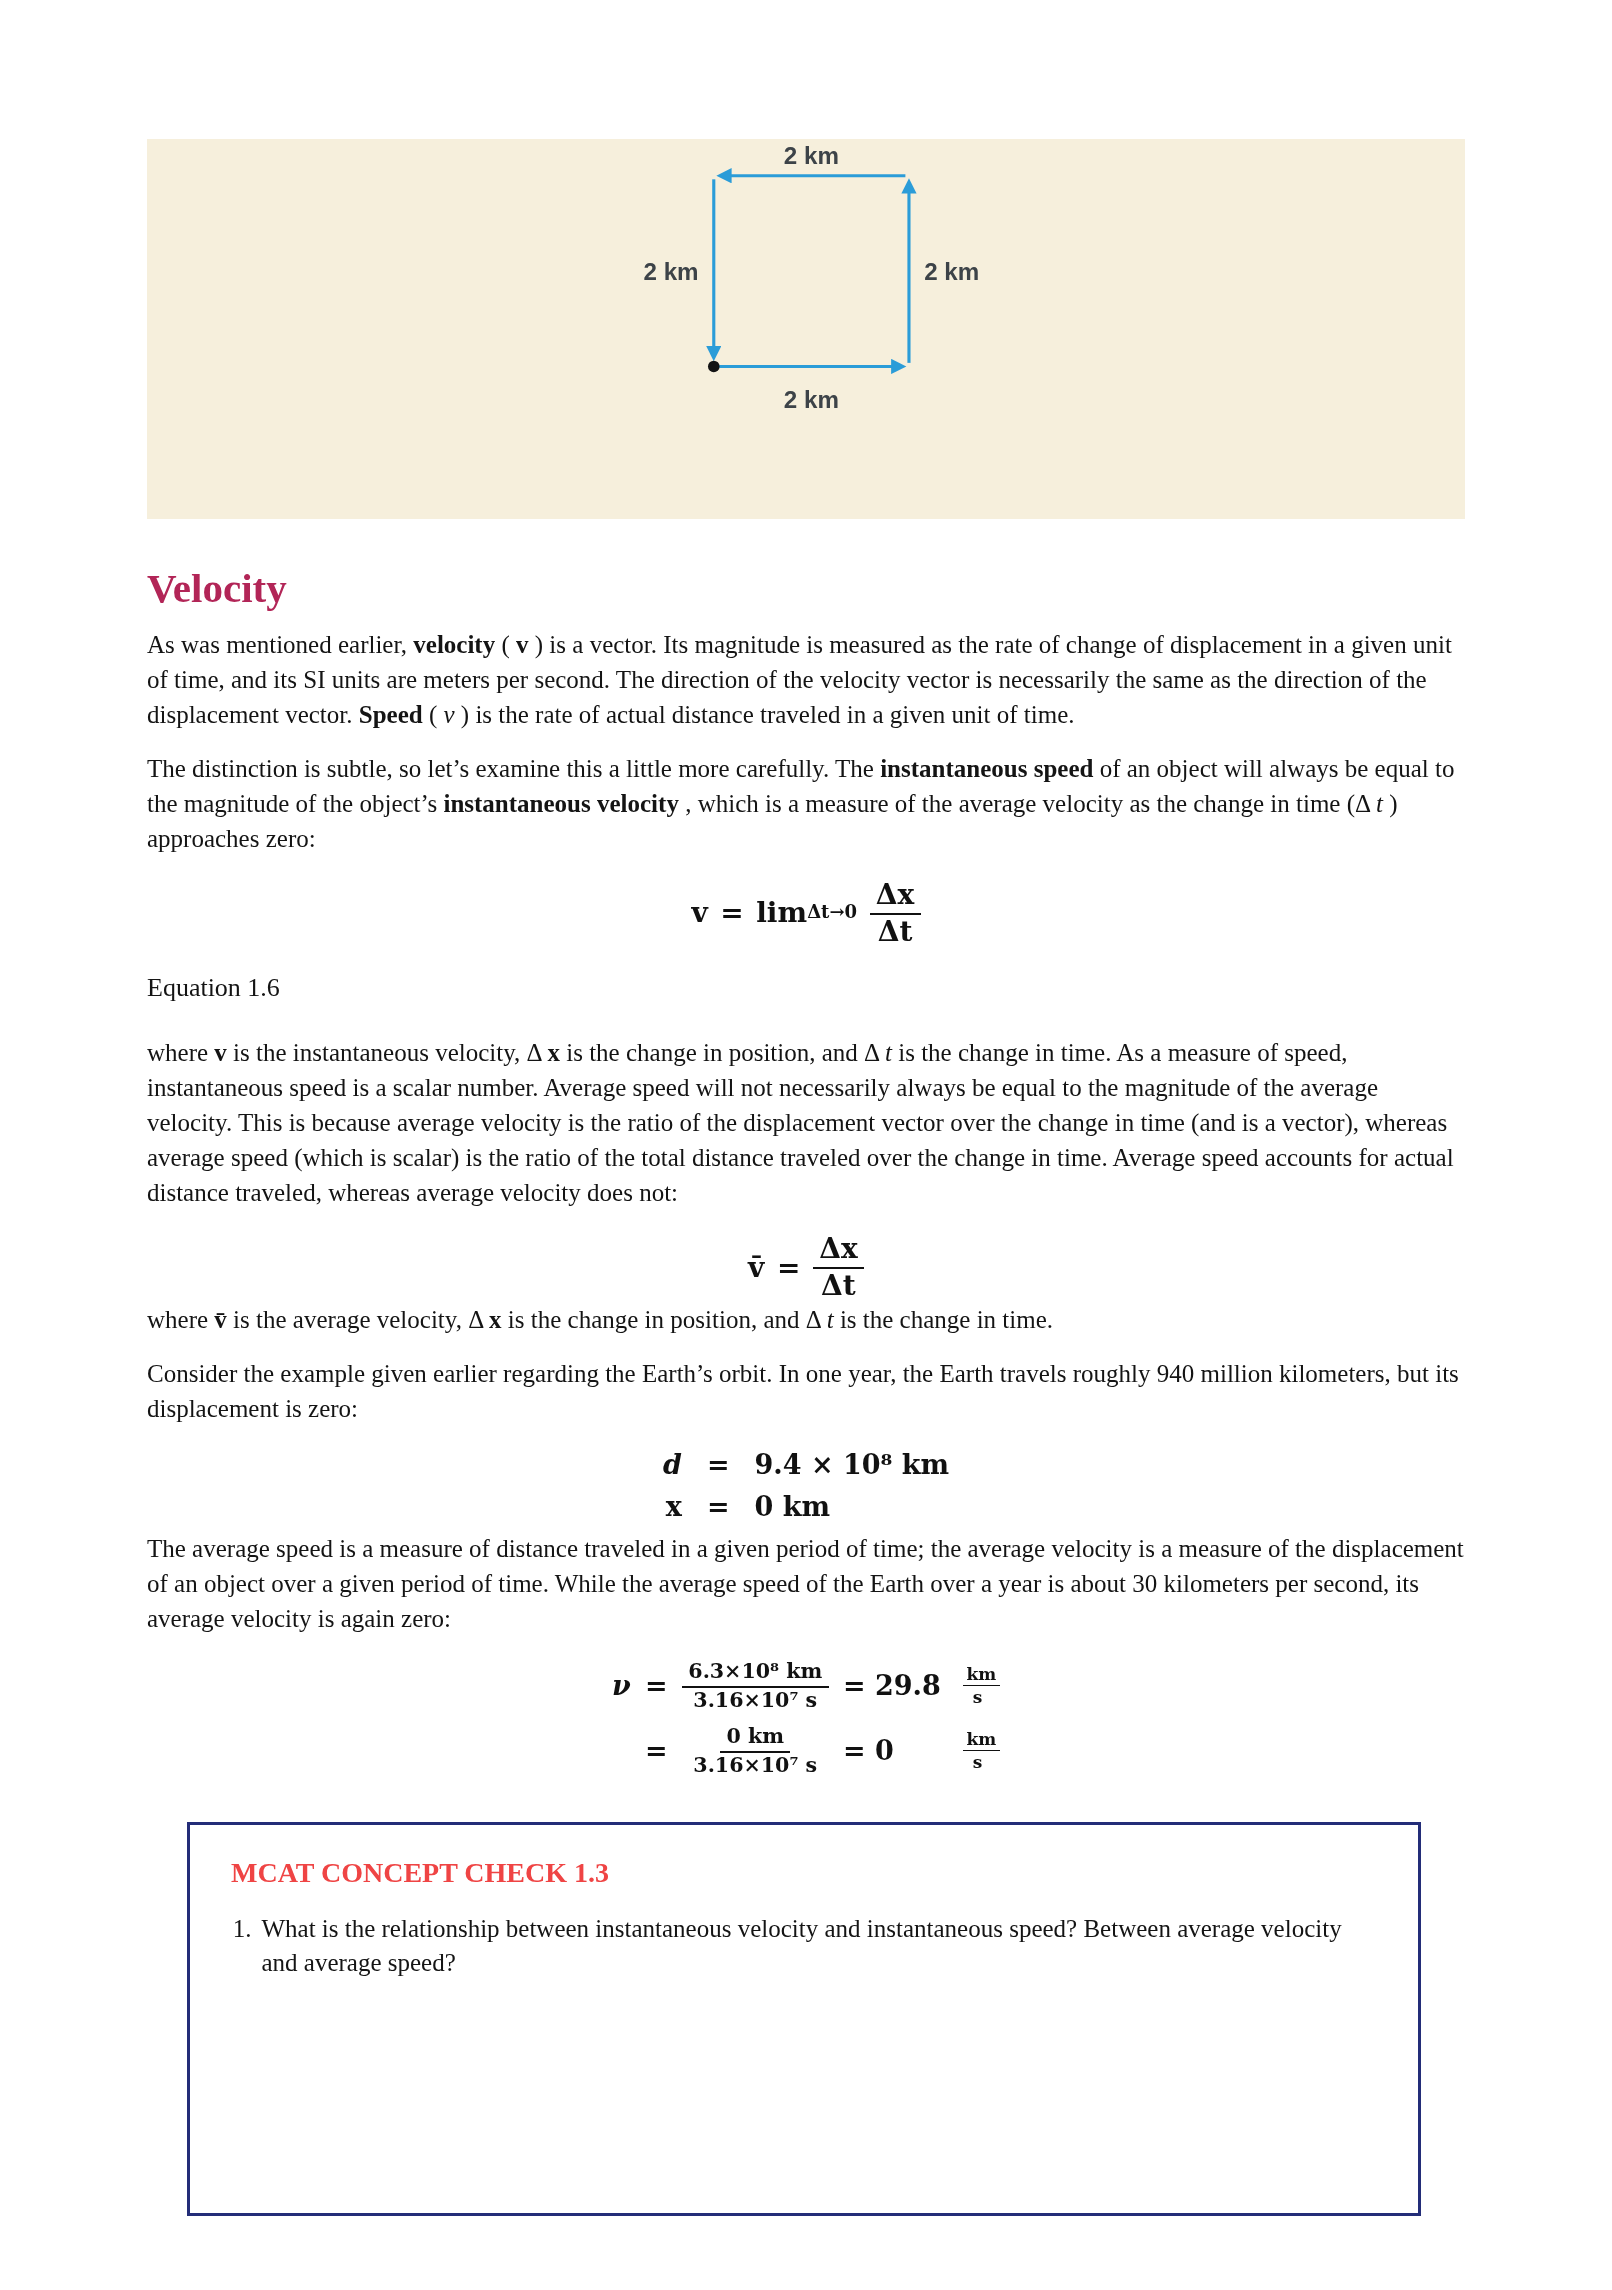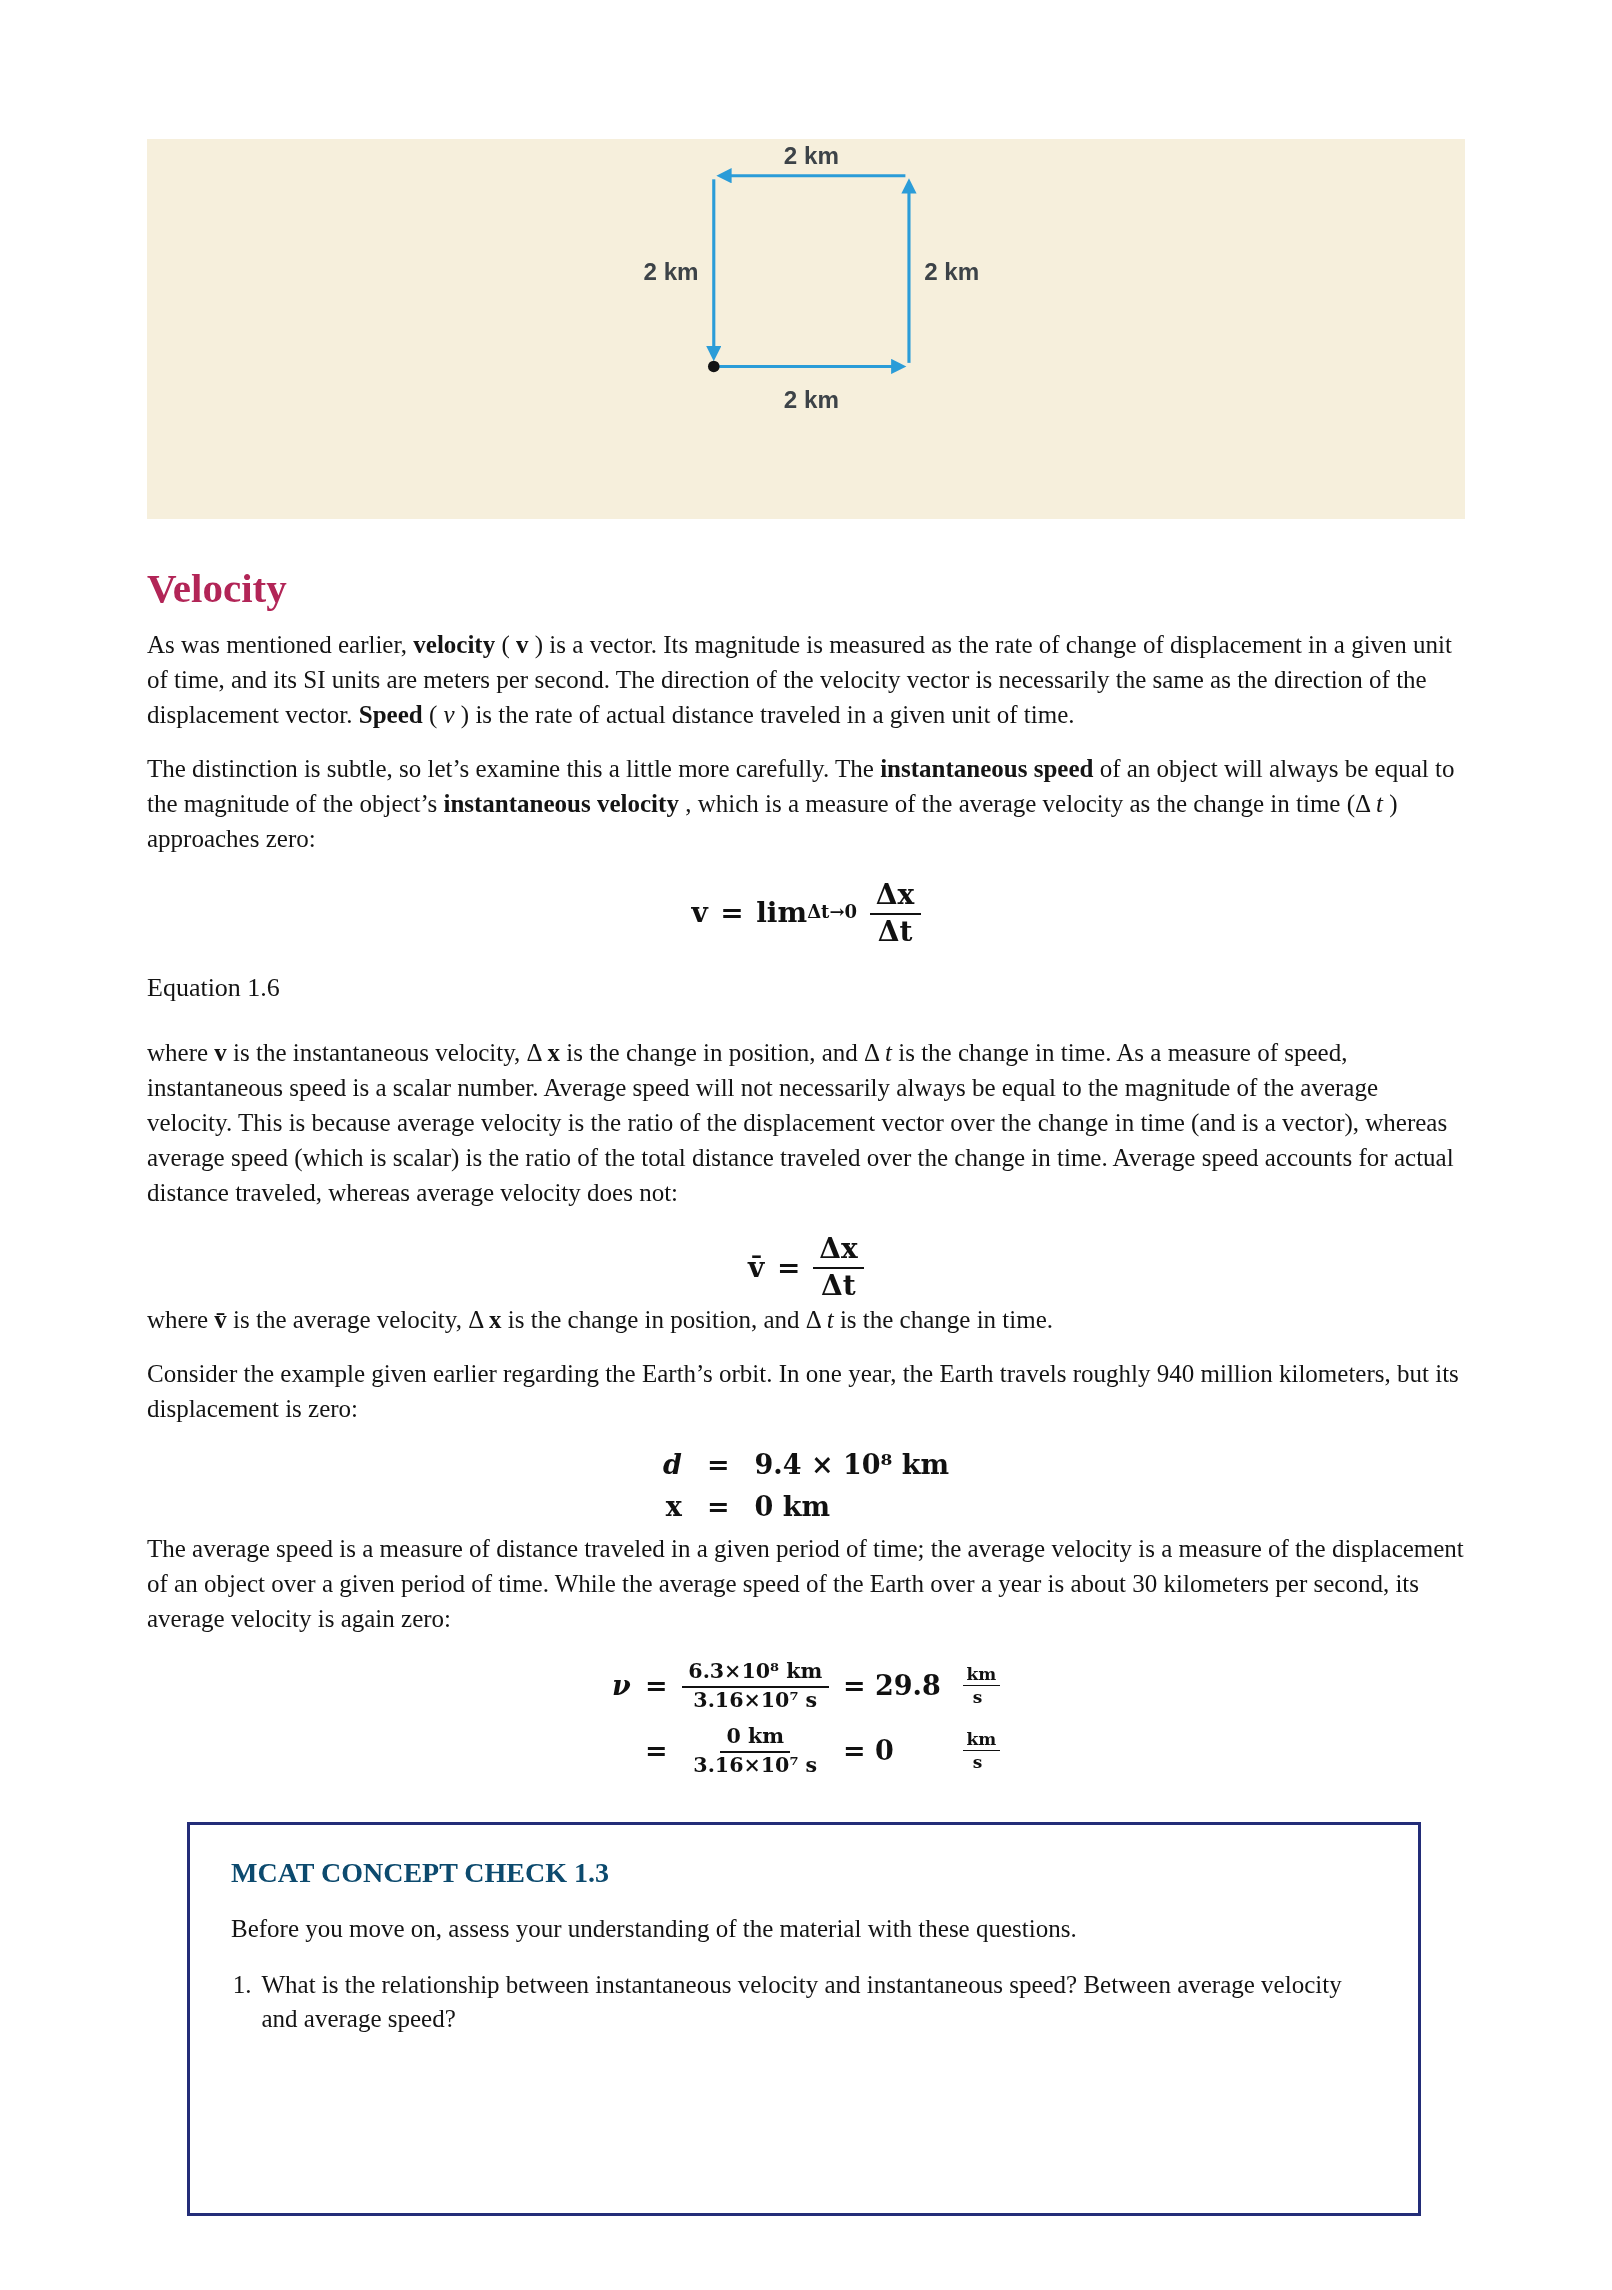--- a/index.html
+++ b/index.html
@@ -64,21 +64,21 @@
   .ufrac .fden { padding-top:0.9px; }
 
   
   .concept-box {
     box-sizing:border-box;
     margin:45px 0 0 40px; width:1234px; min-height:394px;
     border:3.1px solid #232d78; background:#ffffff;
     padding:32px 45px 0 41px;
   }
   .concept-box h2 {
-    color:#0c4a6e; font-size:28px; font-weight:bold; margin:0 0 23px 0;
+    color:#ef4444; font-size:28px; font-weight:bold; margin:0 0 23px 0;
   }
   .cc-intro { font-size:25px; line-height:34px; margin:0 0 21.5px 0; }
   .cc-item { display:flex; gap:9.9px; font-size:25px; line-height:34px; padding-left:1.8px; }
   .cc-num { flex:none; }
 </style>
 </head>
 <body>
 
 <div class="page">
 
@@ -170,21 +170,20 @@
     </span>
     <span class="eq2">= 0</span>
     <span class="ufrac">
       <span class="fnum">km</span>
       <span class="fden">s</span>
     </span>
   </div>
 
   <section class="concept-box">
     <h2>MCAT CONCEPT CHECK 1.3</h2>
-    <p class="cc-intro">Before you move on, assess your understanding of the material with these questions.</p>
     <div class="cc-item">
       <span class="cc-num">1.</span>
       <div class="cc-text">What is the relationship between instantaneous velocity and instantaneous speed? Between average velocity and average speed?</div>
     </div>
   </section>
 
 </div>
 
 
 </body></html>

